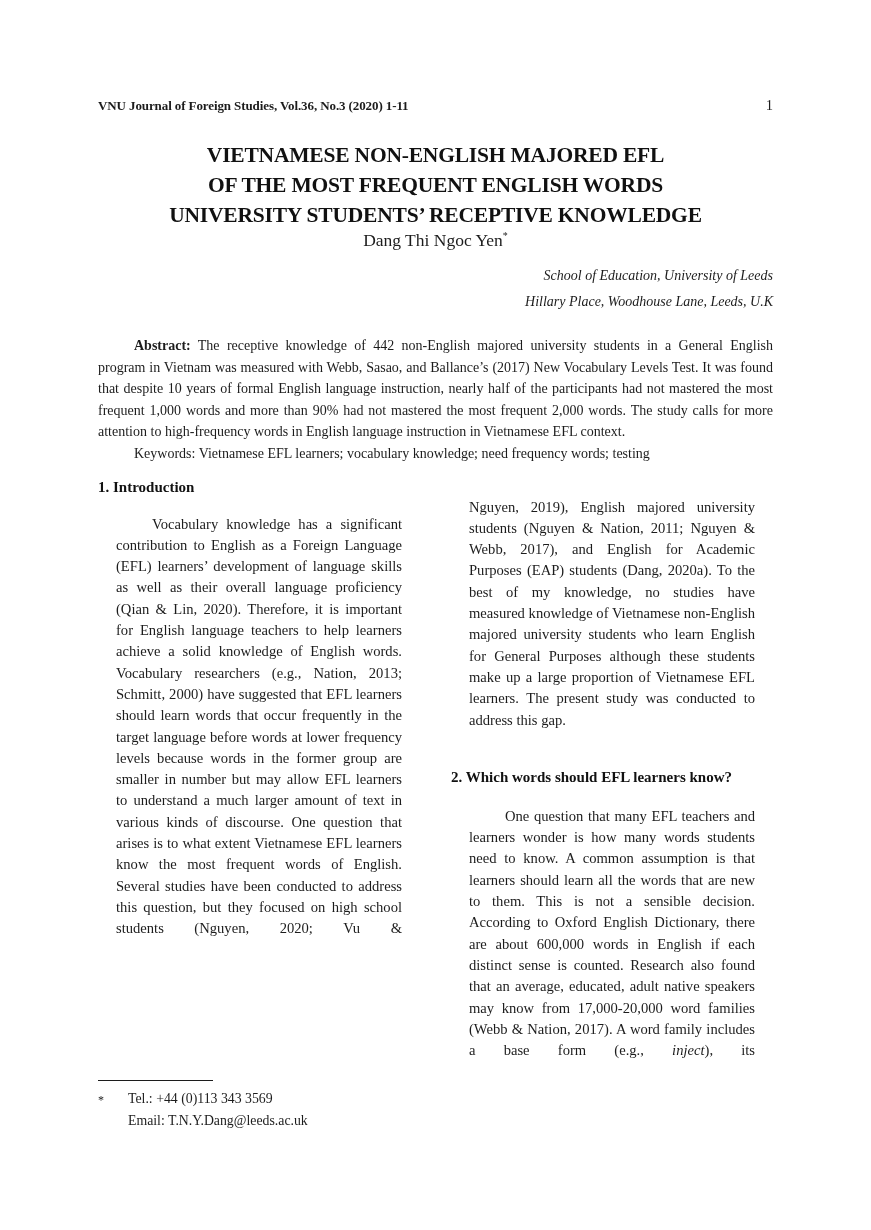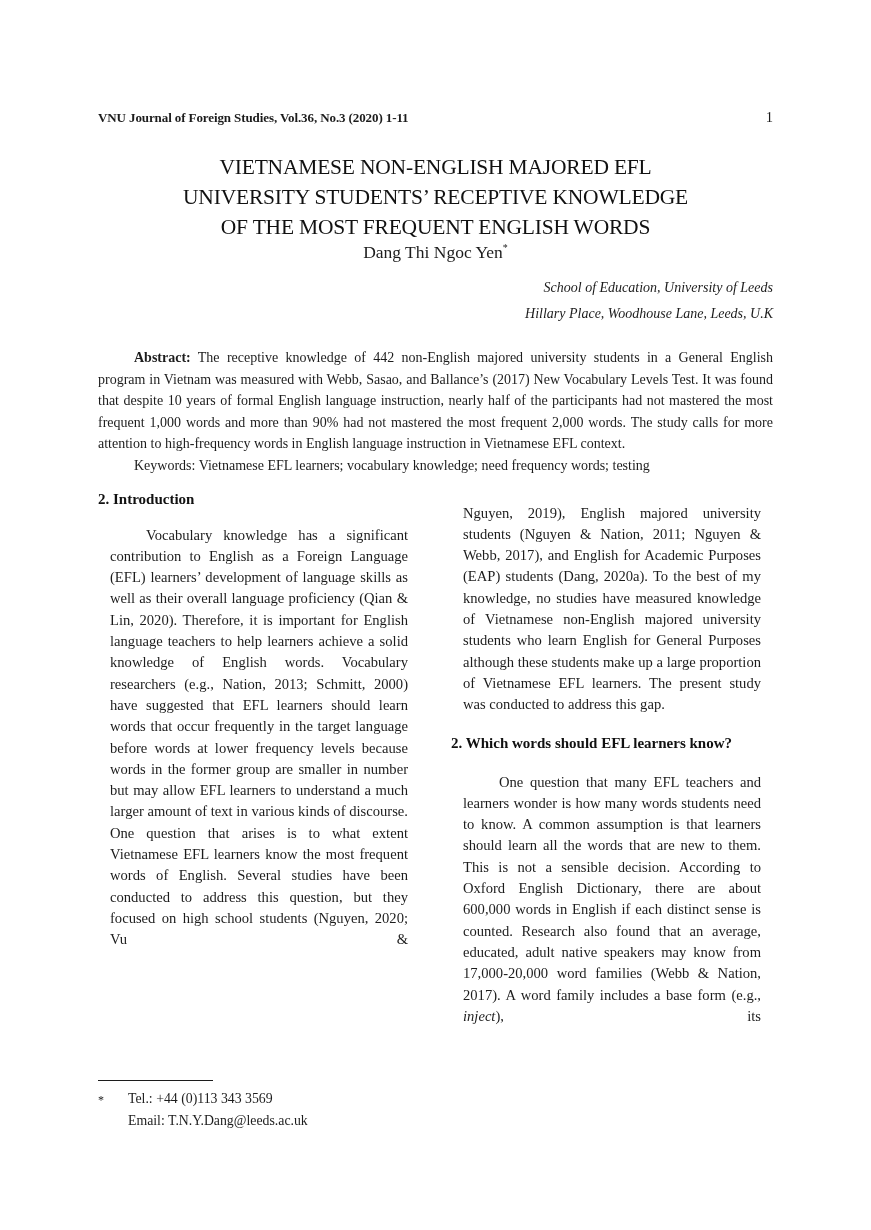--- a/index.html
+++ b/index.html
@@ -4,47 +4,47 @@
 <style>
   html,body { margin:0; padding:0; background:#ffffff; }
   .page {
     position:relative;
     width:871px; height:1230px;
     background:#ffffff;
     color:#1c1c1c;
     font-family:"Liberation Serif", serif;
     overflow:hidden;
   }
-  .content { position:absolute; left:98px; top:16px; width:675px; }
+  .content { position:absolute; left:98px; top:4px; width:675px; }
 
   .header-row { display:flex; justify-content:space-between; align-items:baseline; margin-top:93px; }
   .journal { font-weight:bold; font-size:13px; letter-spacing:-0.1px; }
   .pageno { font-size:14.5px; }
 
-  .title { margin-top:26px; text-align:center; font-weight:normal; font-size:21.5px; line-height:30px; letter-spacing:-0.2px; color:#111; }
+  .title { margin-top:26px; text-align:center; font-weight:bold; font-size:21.5px; line-height:30px; letter-spacing:-0.2px; color:#111; }
 
   .author { text-align:center; font-size:17.5px; }
   .author sup { font-size:10px; }
 
   .affiliation { margin-top:12px; text-align:right; font-style:italic; font-size:14px; line-height:26px; }
 
   .dates { margin-top:25px; text-align:center; font-size:13.8px; line-height:22px; }
 
   .abstract { margin:20px 0 0 0; text-align:justify; font-size:14px; line-height:21.6px; text-indent:36px; }
   .abstract .label { font-weight:bold; }
 
   .keywords { margin:0; font-size:14px; line-height:21.6px; text-indent:36px; }
   .keywords .label { }
 
   .columns { display:flex; gap:31px; margin-top:14px; align-items:flex-start; }
   .col { width:322px; }
   .col h2 { font-size:15px; font-weight:bold; margin:0; color:#111; }
   .col-left h2 { margin-bottom:17px; }
-  .col-right h2 { margin-top:19px; margin-bottom:20px; }
-  .body-par { margin:12px; text-align:justify; font-size:14.6px; line-height:21.3px; }
+  .col-right h2 { margin-top:38px; margin-bottom:20px; }
+  .body-par { margin:18px; text-align:justify; font-size:14.6px; line-height:21.3px; }
   .indent { text-indent:36px; }
   .justify-last { text-align-last:justify; }
   .ital { font-style:italic; }
 
   .footnote { position:absolute; left:98px; top:1080px; width:322px; font-size:13.8px; line-height:22px; }
   .footnote-rule { width:115px; height:0; border-top:1.5px solid #1c1c1c; margin-bottom:7px; }
   .footnote-row { display:flex; }
   .footnote-marker { width:30px; font-size:12px; padding-top:1px; }
   .footnote-text { flex:1; }
 </style>
@@ -54,39 +54,39 @@
 <div class="page">
   <div class="content">
 
     <div class="header-row">
       <span class="journal">VNU Journal of Foreign Studies, Vol.36, No.3 (2020) 1-11</span>
       <span class="pageno">1</span>
     </div>
 
     <div class="title">
       <div>VIETNAMESE NON-ENGLISH MAJORED EFL</div>
+      <div>OF THE MOST FREQUENT ENGLISH WORDS</div>
       <div>UNIVERSITY STUDENTS’ RECEPTIVE KNOWLEDGE</div>
-      <div>OF THE MOST FREQUENT ENGLISH WORDS</div>
     </div>
 
     <div class="author"><span>Dang Thi Ngoc Yen</span><sup>*</sup></div>
 
     <div class="affiliation">
       <div>School of Education, University of Leeds</div>
       <div>Hillary Place, Woodhouse Lane, Leeds, U.K</div>
     </div>
 
 
     <p class="abstract"><span class="label">Abstract:</span><span> The receptive knowledge of 442 non-English majored university students in a General English program in Vietnam was measured with Webb, Sasao, and Ballance’s (2017) New Vocabulary Levels Test. It was found that despite 10 years of formal English language instruction, nearly half of the participants had not mastered the most frequent 1,000 words and more than 90% had not mastered the most frequent 2,000 words. The study calls for more attention to high-frequency words in English language instruction in Vietnamese EFL context.</span></p>
 
     <p class="keywords"><span class="label">Keywords:</span><span> Vietnamese EFL learners; vocabulary knowledge; need frequency words; testing</span></p>
 
     <div class="columns">
       <div class="col col-left">
-        <h2>2. Introduction</h2>
+        <h2>1. Introduction</h2>
         <p class="body-par indent justify-last">Vocabulary knowledge has a significant contribution to English as a Foreign Language (EFL) learners’ development of language skills as well as their overall language proficiency (Qian &amp; Lin, 2020). Therefore, it is important for English language teachers to help learners achieve a solid knowledge of English words. Vocabulary researchers (e.g., Nation, 2013; Schmitt, 2000) have suggested that EFL learners should learn words that occur frequently in the target language before words at lower frequency levels because words in the former group are smaller in number but may allow EFL learners to understand a much larger amount of text in various kinds of discourse. One question that arises is to what extent Vietnamese EFL learners know the most frequent words of English. Several studies have been conducted to address this question, but they focused on high school students (Nguyen, 2020; Vu &amp;</p>
       </div>
       <div class="col col-right">
         <p class="body-par">Nguyen, 2019), English majored university students (Nguyen &amp; Nation, 2011; Nguyen &amp; Webb, 2017), and English for Academic Purposes (EAP) students (Dang, 2020a). To the best of my knowledge, no studies have measured knowledge of Vietnamese non-English majored university students who learn English for General Purposes although these students make up a large proportion of Vietnamese EFL learners. The present study was conducted to address this gap.</p>
         <h2>2. Which words should EFL learners know?</h2>
         <p class="body-par indent justify-last"><span>One question that many EFL teachers and learners wonder is how many words students need to know. A common assumption is that learners should learn all the words that are new to them. This is not a sensible decision. According to Oxford English Dictionary, there are about 600,000 words in English if each distinct sense is counted. Research also found that an average, educated, adult native speakers may know from 17,000-20,000 word families (Webb &amp; Nation, 2017). A word family includes a base form (e.g., </span><span class="ital">inject</span><span>), its</span></p>
       </div>
     </div>
   </div>
 

